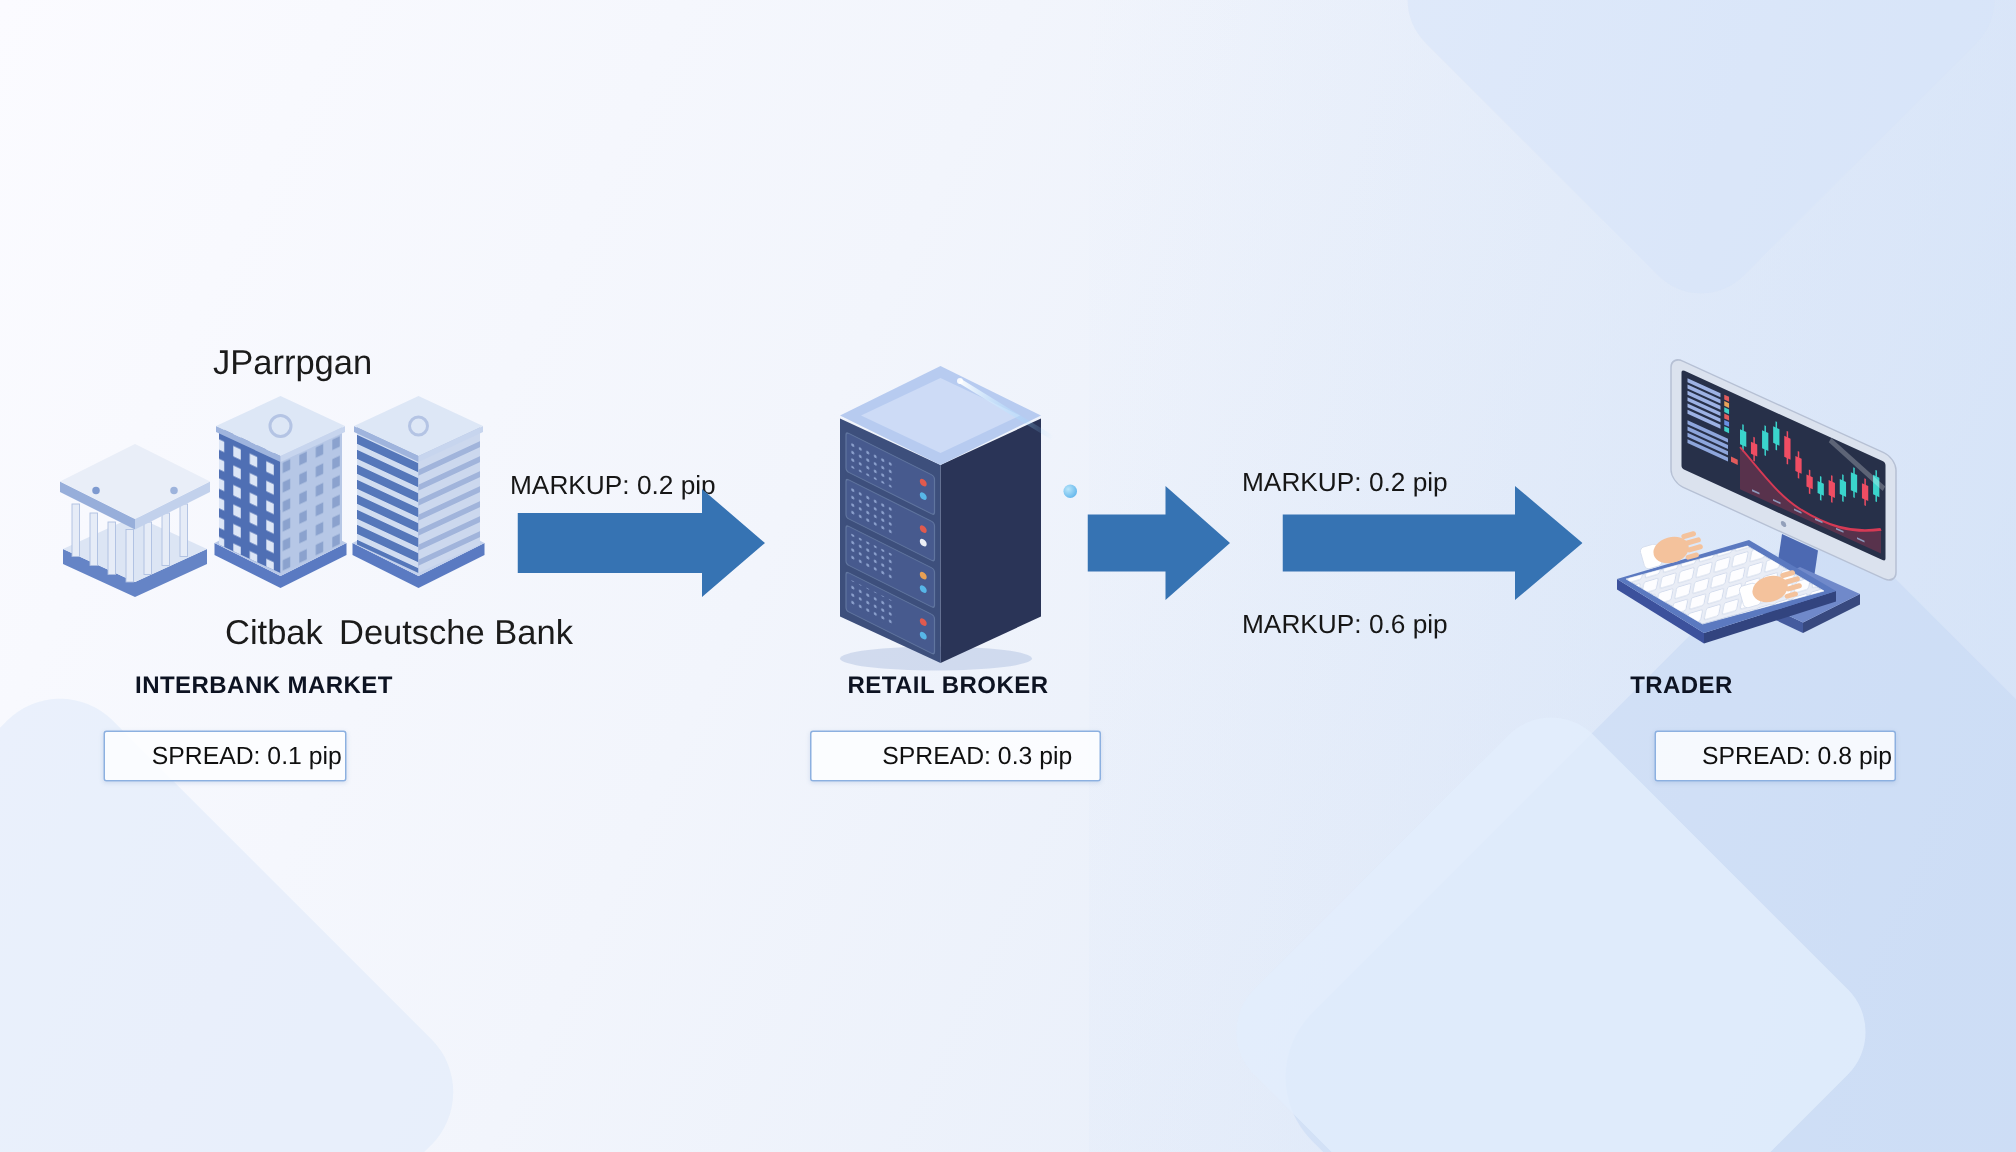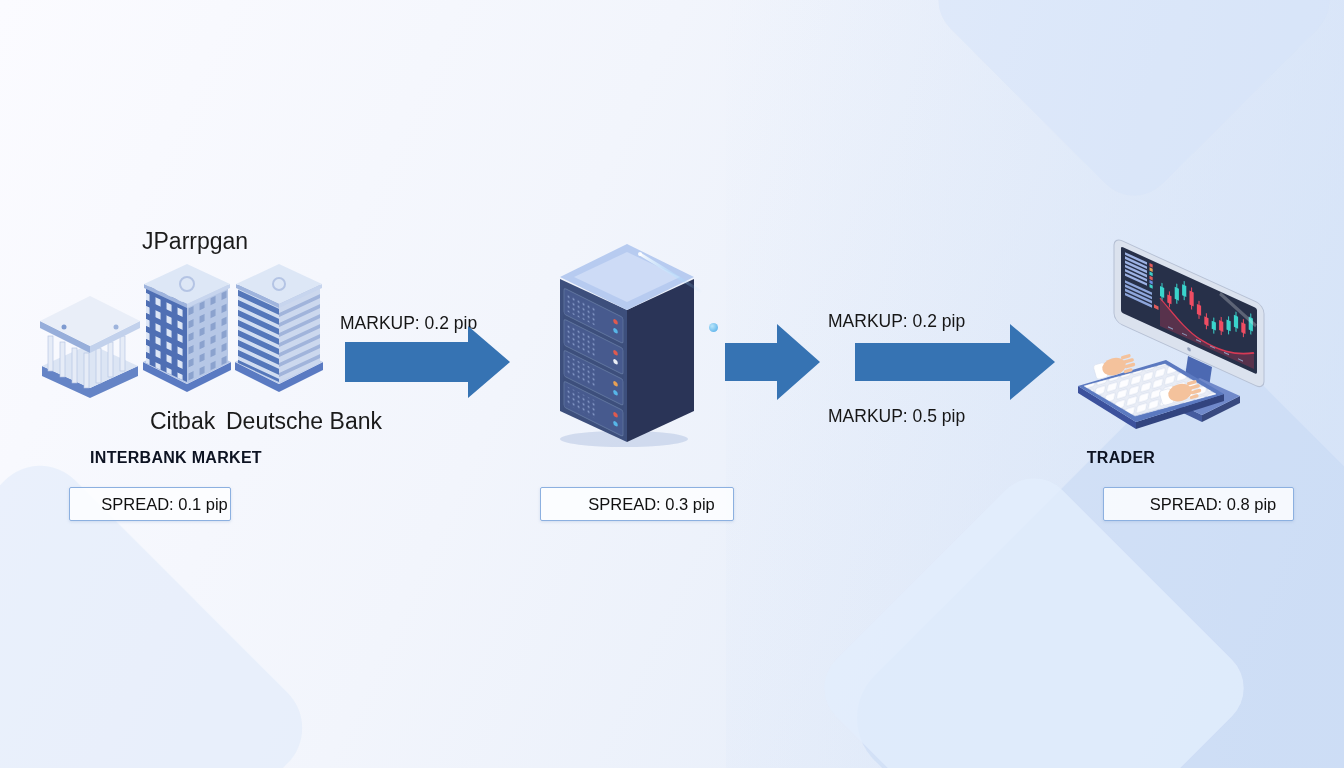--- a/index.html
+++ b/index.html
@@ -160,35 +160,36 @@
         <circle cx="63.5" cy="141" r="2.3" fill="#e05a4e"></circle>
           <circle cx="63.5" cy="150" r="2.3" fill="#57b6e8"></circle>
       </g>
     </g>
     <polygon points="75,2 142,35 75,68 8,35" fill="#b7cbf0"></polygon>
     <polygon points="75,10 128,35 75,60 22,35" fill="#cddbf6"></polygon>
     <line x1="88" y1="12" x2="150" y2="50" stroke="url(#gstreak)" stroke-width="3"></line>
     <circle cx="88" cy="12" r="2" fill="#ffffff" opacity="0.9"></circle>
   </svg>
 
+  <div class="abs node-title" style="left:492px;top:449px;width:280px;">RETAIL BROKER</div>
   <div class="abs spread-box" style="left:540px;top:487px;width:194px;">
     <span>SPREAD: 0.3 pip</span>
   </div>
 
   <div class="abs flow-dot" style="left:709px;top:323px;"></div>
 
   <svg class="abs" style="left:725px;top:324px;" width="95" height="76" viewBox="0 0 95 76">
     <polygon points="0,19 52,19 52,0 95,38 52,76 52,57 0,57" fill="#3673b3"></polygon>
   </svg>
 
   <div class="abs markup-label" style="left:828px;top:299px;">MARKUP: 0.2 pip</div>
   <svg class="abs" style="left:855px;top:324px;" width="200" height="76" viewBox="0 0 200 76">
     <polygon points="0,19 155,19 155,0 200,38 155,76 155,57 0,57" fill="#3673b3"></polygon>
   </svg>
-  <div class="abs markup-label" style="left:828px;top:394px;">MARKUP: 0.5 pip</div>
+  <div class="abs markup-label" style="left:828px;top:394px;">MARKUP: 0.6 pip</div>
 
   <svg class="abs" style="left:1072px;top:226px;" width="200" height="224" viewBox="0 0 200 224" aria-hidden="true">
     <defs>
       <pattern id="keys" width="12.5" height="9.5" patternUnits="userSpaceOnUse" patternTransform="rotate(-16.5) skewX(-28)">
         <rect x="0.8" y="0.8" width="10" height="7" rx="1.2" fill="#fdfdff" stroke="#c9d4e8" stroke-width="0.5"></rect>
       </pattern>
     </defs>
 
     <g>
       <polygon points="116,130 140,141 135,175 111,164" fill="#4c69b2"></polygon>
@@ -284,17 +285,17 @@
       <rect x="-2" y="3" width="12" height="15" rx="3" fill="#ffffff" stroke="#d7dfee" stroke-width="0.6"></rect>
       <ellipse cx="18" cy="10" rx="12" ry="8.5" fill="#f4c29c"></ellipse>
       <rect x="27" y="2" width="10" height="3.4" rx="1.7" fill="#f4c29c"></rect>
       <rect x="28" y="6.8" width="11" height="3.4" rx="1.7" fill="#f4c29c"></rect>
       <rect x="28" y="11.6" width="11" height="3.4" rx="1.7" fill="#f4c29c"></rect>
       <rect x="26" y="16.2" width="9" height="3.2" rx="1.6" fill="#f4c29c"></rect>
     </g>
   </svg>
 
   <div class="abs node-title" style="left:981px;top:449px;width:280px;">TRADER</div>
-  <div class="abs spread-box" style="left:1103px;top:487px;width:191px;">
+  <div class="abs spread-box" style="left:1103px;top:487px;width:161px;">
     <span>SPREAD: 0.8 pip</span>
   </div>
 
 </div>
 
 </body></html>

